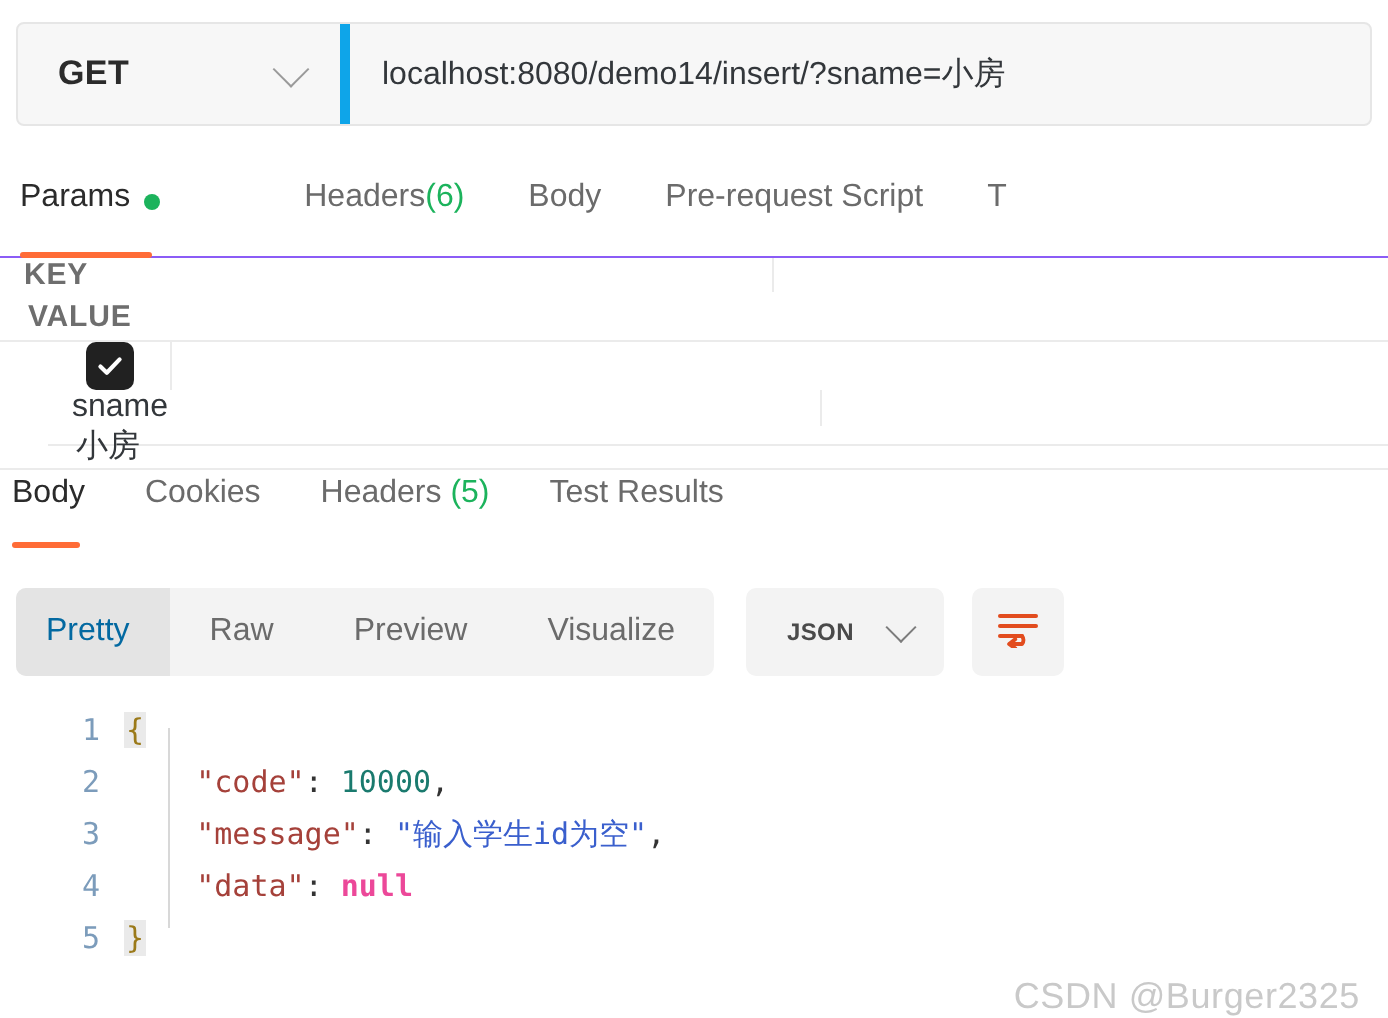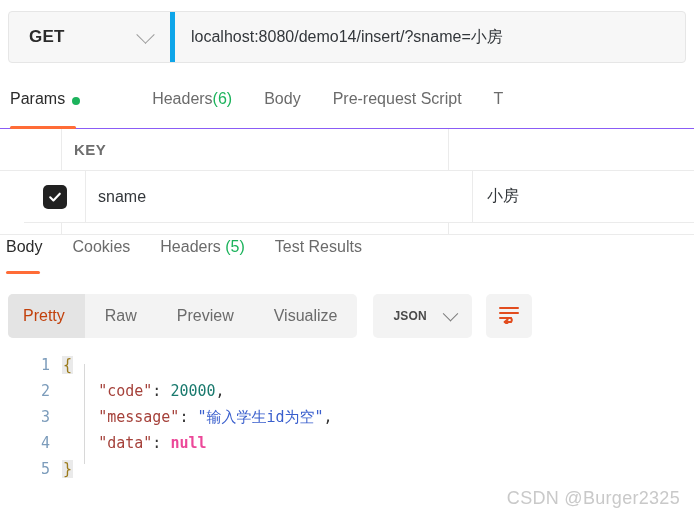--- a/index.html
+++ b/index.html
@@ -117,20 +117,21 @@
   .params-table {
     position: absolute;
     left: 0;
     top: 129px;
     width: 694px;
   }
   .pt-row {
     display: flex;
     border-bottom: 1px solid #ebebeb;
     box-sizing: border-box;
+    flex-direction: column;
   }
   .pt-head { height: 42px; }
   .pt-body { height: 52px; margin-left: 24px; }
   .pt-tail { height: 12px; }
   .cell-check {
     width: 62px;
     flex: none;
     border-right: 1px solid #ebebeb;
     display: flex;
     align-items: center;
@@ -226,21 +227,21 @@
     display: flex;
     align-items: center;
     padding: 0 20px;
     font-size: 16px;
     color: #6b6b6b;
     cursor: pointer;
     white-space: nowrap;
   }
   .seg.active {
     background: #e4e4e4;
-    color: #c2410c;
+    color: #0369a1;
     padding-left: 15px;
   }
   .json-select {
     margin-left: 16px;
     height: 44px;
     background: #f3f3f3;
     border-radius: 5px;
     display: flex;
     align-items: center;
     padding: 0 16px 0 20px;
@@ -363,20 +364,23 @@
   <div class="req-tab">
     <span>T</span>
   </div>
 </div>
 
 <div class="params-table">
   <div class="pt-row pt-head">
     <div class="cell-check"></div>
     <div class="cell-key">
       <span class="col-head">KEY</span>
+    </div>
+    <div class="cell-val">
+      <span class="col-head">VALUE</span>
     </div>
   </div>
   <div class="pt-row pt-body">
     <div class="cell-check">
       <span class="checkbox">
         <svg width="16" height="16" viewBox="0 0 16 16" aria-hidden="true">
           <path d="M3.2 8.3 L6.4 11.4 L12.8 4.7" fill="none" stroke="#ffffff" stroke-width="2.1" stroke-linecap="round" stroke-linejoin="round"></path>
         </svg>
       </span>
     </div>
@@ -449,20 +453,20 @@
   <div class="gutter">
     <div>1</div>
     <div>2</div>
     <div>3</div>
     <div>4</div>
     <div>5</div>
   </div>
   <div class="code-body">
     <div class="fold-line"></div>
     <div class="ln"><span class="tok-brace">{</span></div>
-    <div class="ln">    <span class="tok-key">"code"</span><span class="tok-punc">: </span><span class="tok-num">20000</span><span class="tok-punc">,</span></div>
+    <div class="ln">    <span class="tok-key">"code"</span><span class="tok-punc">: </span><span class="tok-num">10000</span><span class="tok-punc">,</span></div>
     <div class="ln">    <span class="tok-key">"message"</span><span class="tok-punc">: </span><span class="tok-str">"输入学生id为空"</span><span class="tok-punc">,</span></div>
     <div class="ln">    <span class="tok-key">"data"</span><span class="tok-punc">: </span><span class="tok-null">null</span></div>
     <div class="ln"><span class="tok-brace">}</span></div>
   </div>
 </div>
 
 <div class="watermark">CSDN @Burger2325</div>
 
 </body></html>

